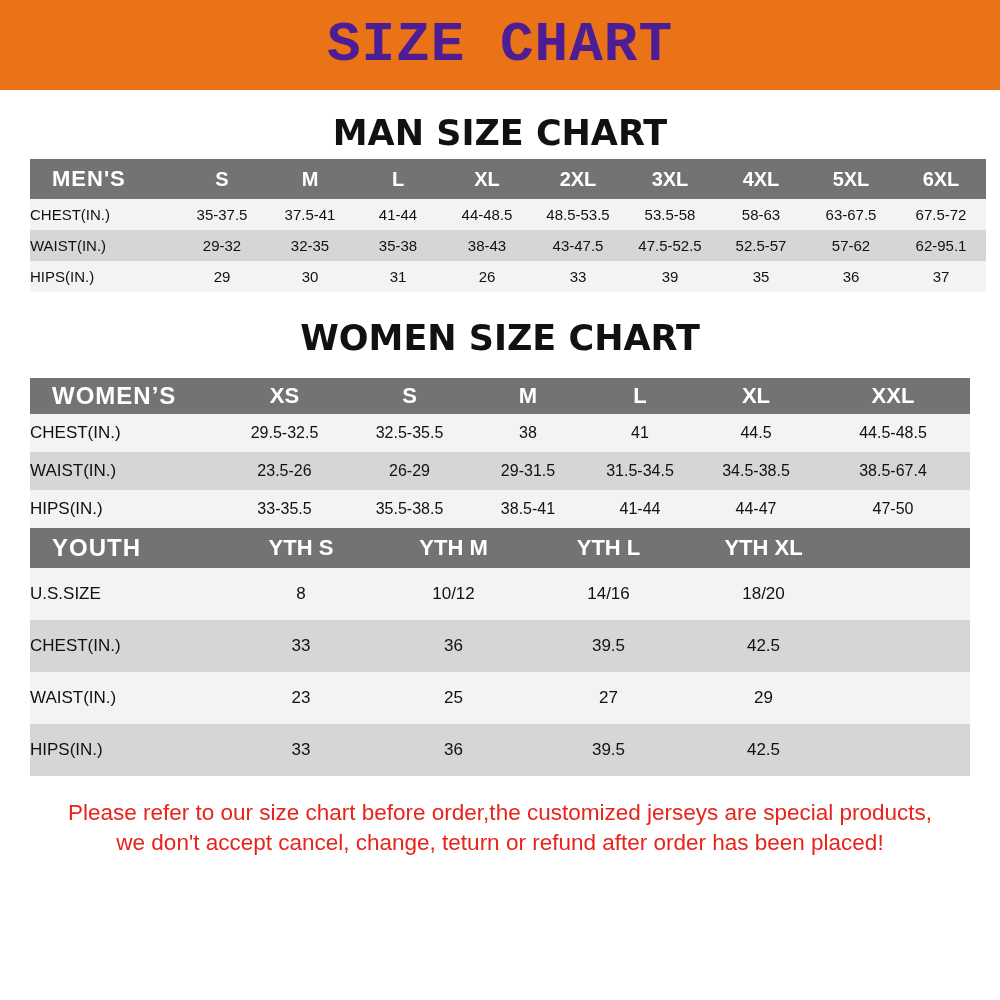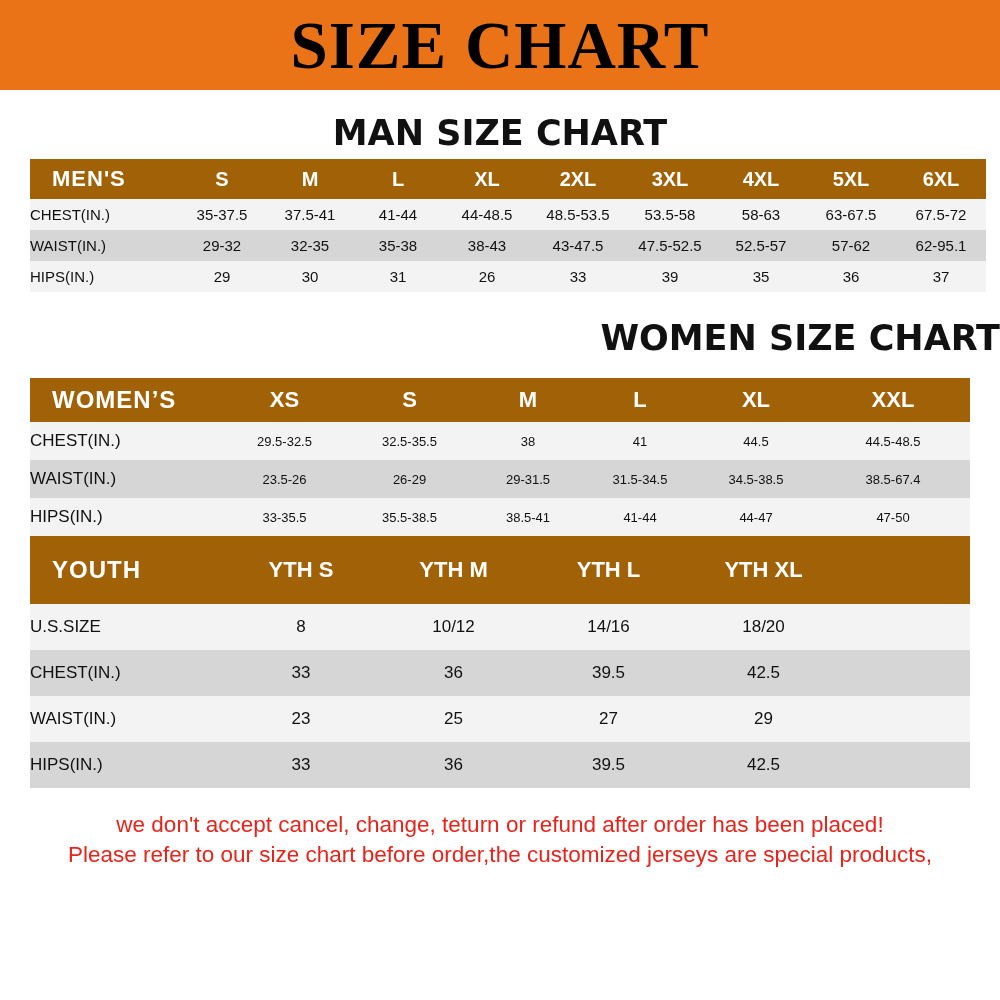--- a/index.html
+++ b/index.html
@@ -24,55 +24,55 @@
 
   
   .banner {
     background: #ea7317;
     height: 90px;
     display: flex;
     align-items: center;
     justify-content: center;
   }
   .banner-title {
-    font-family: Liberation Serif, serif;
+    font-family: Liberation Mono, monospace;
     font-weight: bold;
-    font-size: 67px;
+    font-size: 56px;
     letter-spacing: 1px;
-    color: #000000;
+    color: #4c1d95;
     line-height: 1;
   }
 
   
   .section-title {
     text-align: center;
     font-family: "DejaVu Sans", sans-serif;
     font-weight: bold;
     color: #111111;
     letter-spacing: 0px;
   }
   .title-man   { font-size: 35px; margin-top: 23px; margin-bottom: 6px; }
-  .title-women { font-size: 35px; margin-top: 26px; margin-bottom: 20px; text-align: right; }
+  .title-women { font-size: 35px; margin-top: 26px; margin-bottom: 20px; }
   .title-youth { font-size: 35px; margin-top: 30px; margin-bottom: 20px; }
 
   
   .table-wrap {
     margin: 0 30px;
   }
   table {
     border-collapse: collapse;
     width: 100%;
     table-layout: fixed;
   }
   table td, table th {
     padding: 0;
     margin: 0;
   }
   .hdr-row td {
-    background: #a16207;
+    background: #737373;
     color: #ffffff;
     font-weight: bold;
     text-align: center;
   }
   .hdr-row td.rowlabel {
     text-align: left;
     padding-left: 22px;
     letter-spacing: 1px;
   }
   .row-alt td { background: #d6d6d6; }
@@ -87,29 +87,29 @@
     color: #111111;
   }
 
   
   #men-table .hdr-row td { height: 40px; font-size: 20px; }
   #men-table .hdr-row td.rowlabel { font-size: 22px; }
   #men-table tbody td { height: 31px; font-size: 15px; }
   #men-table .row-label { font-size: 15px; }
 
   
-  #women-table .hdr-row td { height: 44px; font-size: 22px; }
+  #women-table .hdr-row td { height: 36px; font-size: 22px; }
   #women-table .hdr-row td.rowlabel { font-size: 24px; }
-  #women-table tbody td { height: 38px; font-size: 13px; }
+  #women-table tbody td { height: 38px; font-size: 16px; }
   #women-table .row-label { font-size: 17px; }
 
   
-  #youth-table .hdr-row td { height: 68px; font-size: 22px; margin-left: 20px; }
+  #youth-table .hdr-row td { height: 40px; font-size: 22px; margin-left: 20px; }
   #youth-table .hdr-row td.rowlabel { font-size: 24px; }
-  #youth-table tbody td { height: 46px; font-size: 17px; }
+  #youth-table tbody td { height: 52px; font-size: 17px; }
   #youth-table .row-label { font-size: 17px; }
 
   
   .footer-note {
     margin: 22px 22px 0 22px;
     color: #e8231a;
     font-size: 22.5px;
     line-height: 1.35;
     text-align: center;
     font-family: "Liberation Sans", sans-serif;
@@ -295,17 +295,17 @@
             <td class="cell">36</td>
             <td class="cell">39.5</td>
             <td class="cell">42.5</td>
             <td class="cell"></td>
           </tr>
         </tbody>
     </table>
   </div>
 
   <div class="footer-note">
+    <div>Please refer to our size chart before order,the customized jerseys are special products,</div>
     <div>we don't accept cancel, change, teturn or refund after order has been placed!</div>
-    <div>Please refer to our size chart before order,the customized jerseys are special products,</div>
   </div>
 
 </div>
 
 </body></html>

